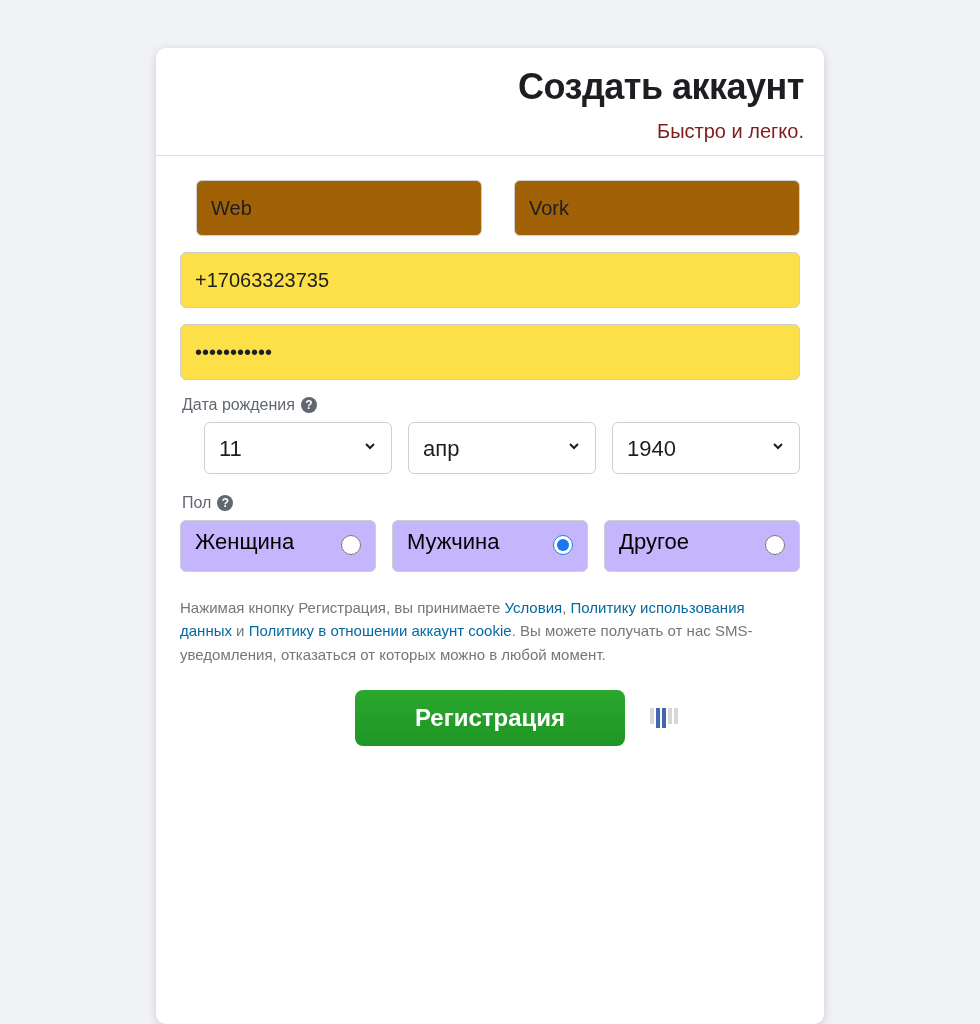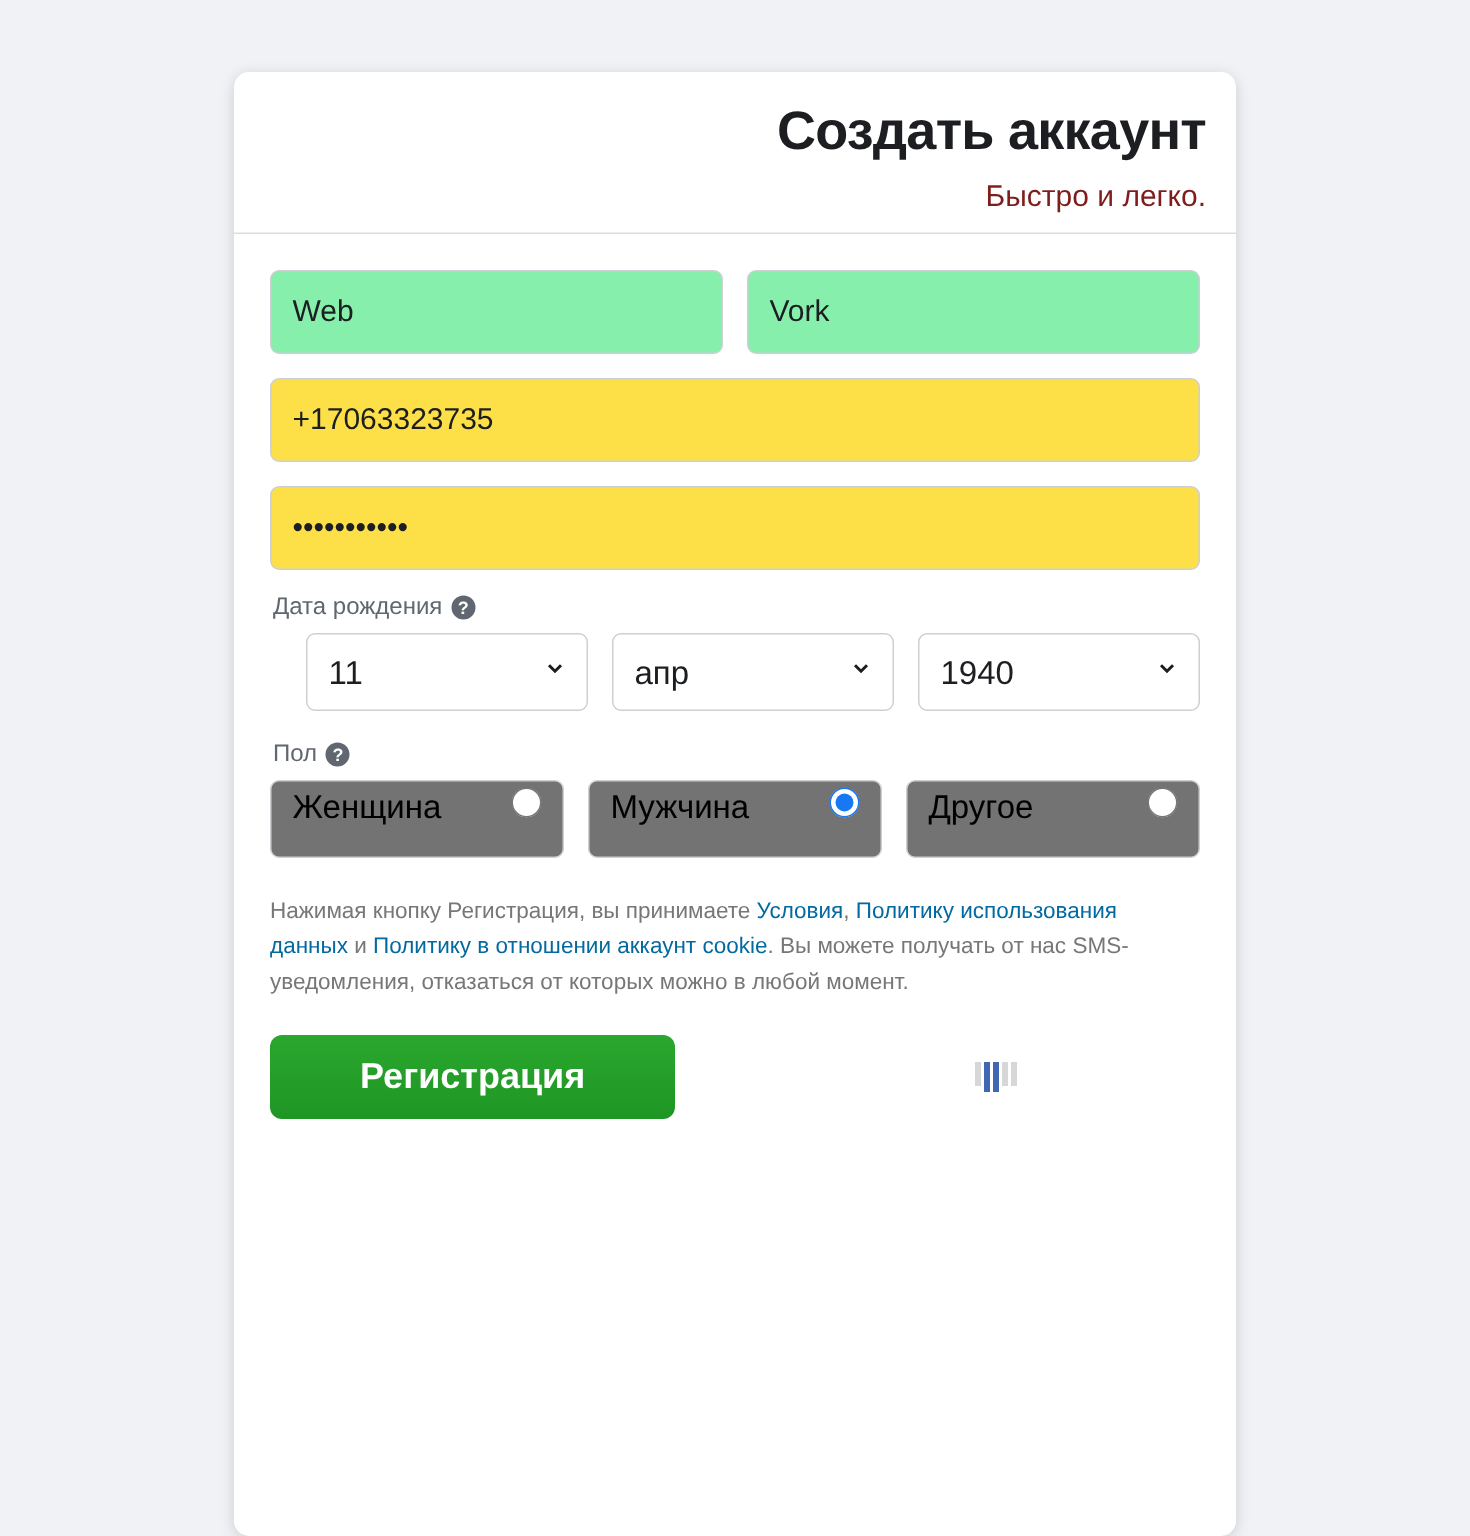--- a/index.html
+++ b/index.html
@@ -43,21 +43,21 @@
       flex: 1;
       width: 100%;
       height: 56px;
       border: 1px solid #ccd0d5;
       border-radius: 6px;
       padding: 0 14px;
       font-size: 20px;
       color: #1c1e21;
       background: #fde047;
     }
-    .input.autofill { background: #86efac; }
+    .input.autofill { background: #a16207; margin-left: 16px; }
     .section-label {
       font-size: 16px;
       color: #606770;
       margin: 8px 0 8px 2px;
       display: flex;
       align-items: center;
       gap: 6px;
     }
     .help-icon {
       display: inline-flex;
@@ -94,44 +94,44 @@
       transform: translateY(-50%);
       pointer-events: none;
     }
     .chev svg { width: 16px; height: 16px; }
     .gender-row { display: flex; gap: 16px; margin-bottom: 24px; }
     .gender-opt {
       flex: 1;
       height: 52px;
       border: 1px solid #ccd0d5;
       border-radius: 6px;
-      padding: 4px 14px;
-      display: flex;
-      align-items: flex-start;
+      padding: 16px 14px;
+      display: flex;
+      align-items: flex-end;
       justify-content: space-between;
       font-size: 22px;
       cursor: pointer;
-      background: #737373;
+      background: #c4b5fd;
     }
     .gender-opt input[type=radio] {
       width: 20px; height: 20px;
       accent-color: #1877f2;
       cursor: pointer;
     }
     .legal {
       font-size: 15px;
       line-height: 1.55;
       color: #777;
       margin-bottom: 24px;
     }
     .legal a { color: #0369a1; text-decoration: none; cursor: pointer; }
     .submit-row {
       display: flex;
       align-items: center;
-      justify-content: flex-start;
+      justify-content: center;
       gap: 18px;
       margin-bottom: 24px;
       position: relative;
     }
     .submit-btn {
       background: #219c2b;
       background: linear-gradient(#2aa72e, #1f9624);
       color: #fff;
       border: none;
       border-radius: 8px;

